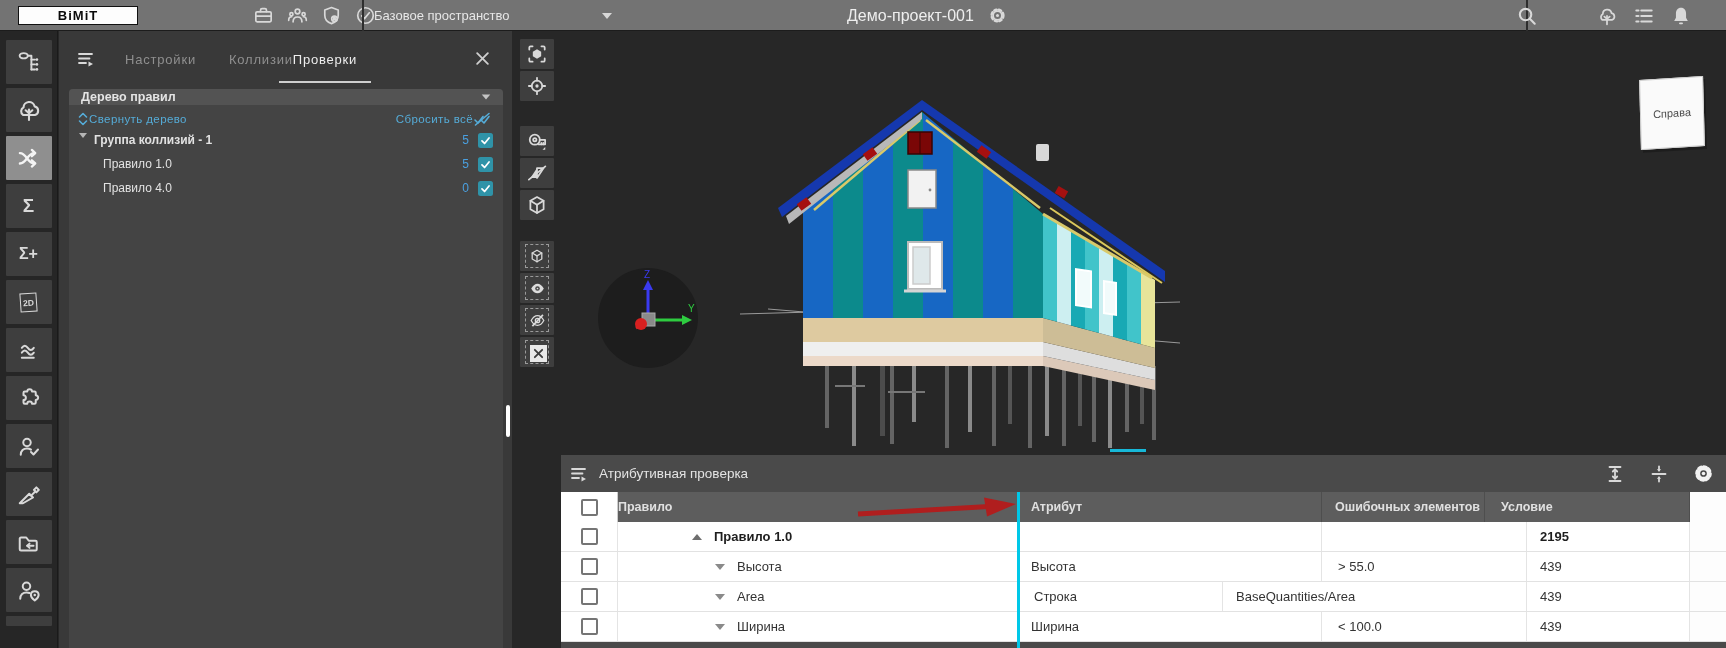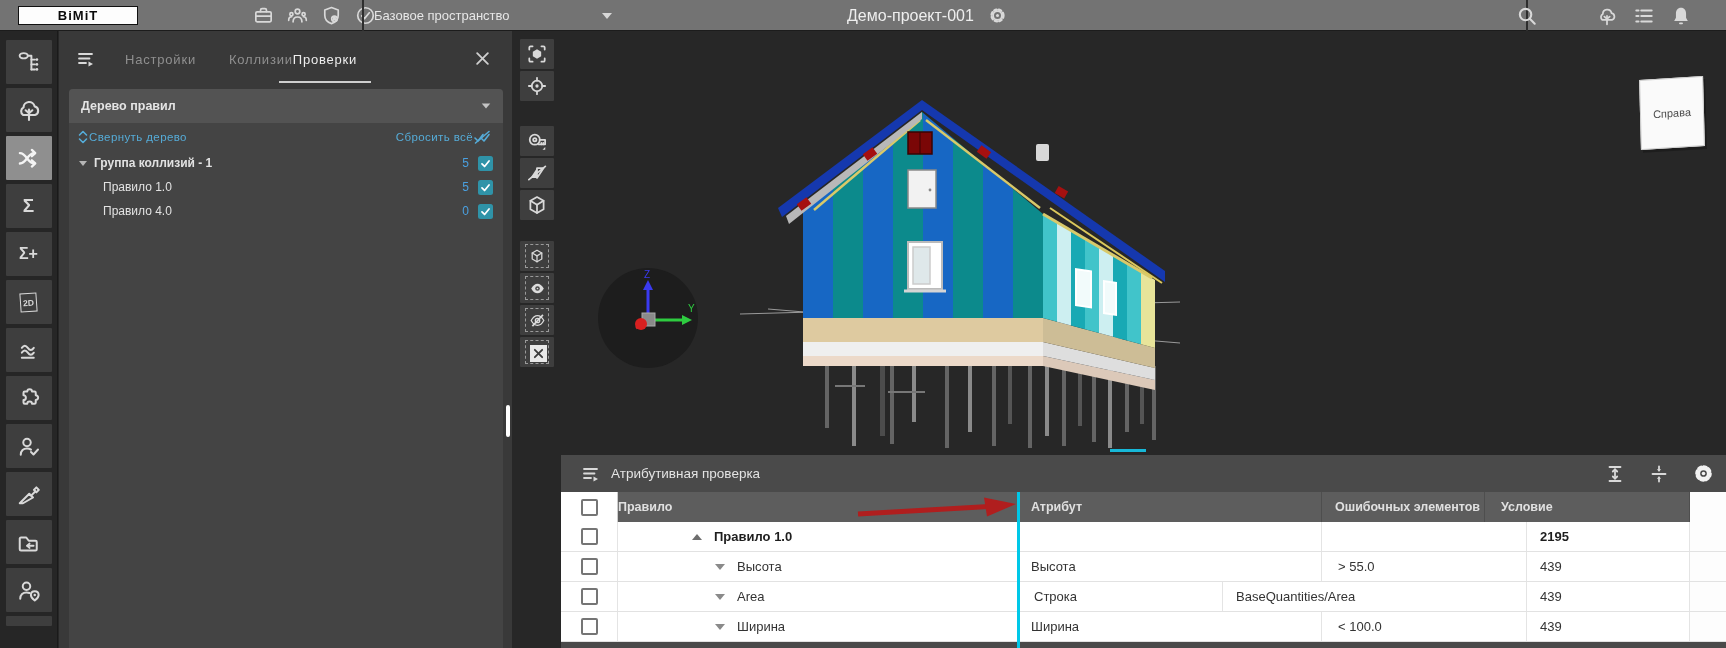--- a/index.html
+++ b/index.html
@@ -35,26 +35,26 @@
 
 .checks{position:absolute;left:59px;top:31px;width:453px;height:617px;background:#393939}
 .tabs-row{position:relative;height:56px;display:flex;align-items:center}
 .ham{margin-left:17px;cursor:pointer}
 .tab{font-size:13px;letter-spacing:.8px;color:#8f8f8f;cursor:pointer;position:relative;height:56px;display:flex;align-items:center}
 .tab.t1{margin-left:29px}.tab.t2{margin-left:33px}.tab.t3{}
 .tab.active{color:#ededed}
 .tab.active::after{content:"";position:absolute;left:-14px;right:-14px;bottom:4px;height:2px;background:#cfcfcf}
 .close-x{position:absolute;right:22px;top:20px;cursor:pointer}
 .panel-inner{position:absolute;left:10px;top:58px;width:434px;bottom:0;background:#444444;border-radius:4px 4px 0 0}
-.tree-bar{height:34px;background:#535353;border-radius:4px 4px 0 0;display:flex;align-items:center;justify-content:space-between;padding:0 12px;cursor:pointer}
+.tree-bar{height:16px;background:#535353;border-radius:4px 4px 0 0;display:flex;align-items:center;justify-content:space-between;padding:0 12px;cursor:pointer}
 .tree-bar .tb-title{font-size:12.5px;font-weight:bold;color:#e4e4e4}
 .tree-bar .caret-down{border-top-color:#c4c4c4;transform:scale(.85)}
 .tree-toolbar{height:28px;display:flex;align-items:center;justify-content:space-between;padding:0 12px 0 8px}
 .link-cyan{color:#55acd8;font-size:11.5px;letter-spacing:.4px;cursor:pointer;display:flex;align-items:center;}
-.tree-row{height:24px;display:flex;align-items:center;padding:0 10px 0 8px;cursor:pointer}
+.tree-row{height:24px;display:flex;padding:0 10px 0 8px;cursor:pointer}
 .tree-row .lbl{font-size:12px;color:#e2e2e2}
 .tree-row .lbl.b{font-weight:bold}
 .tree-row .indent1{margin-left:26px}
 .tree-row .spacer{flex:1}
 .tree-row .cnt{color:#4aa0e0;font-size:12px;min-width:14px;text-align:right;margin-right:9px}
 .car-down-sm{width:0;height:0;border-left:4.5px solid transparent;border-right:4.5px solid transparent;border-top:5.5px solid #b5b5b5;margin:0 7px 0 2px}
 .cb-teal{width:15px;height:15px;background:#2f93a8;border-radius:2.5px;display:flex;align-items:center;justify-content:center;cursor:pointer}
 .scroll-thumb{position:absolute;right:2px;top:374px;width:4px;height:32px;background:#fff;border-radius:2px;cursor:pointer}
 
 
@@ -66,21 +66,21 @@
 
 
 .viewport{position:absolute;left:512px;top:31px;width:1214px;height:617px;background:#272727;overflow:hidden}
 .gizmo{position:absolute;left:86px;top:237px;width:100px;height:100px;border-radius:50%;background:#1d1d1d;cursor:pointer}
 .viewcube{position:absolute;left:1128px;top:47px;width:64px;height:70px;background:#fafafa;border:1px solid #cfcfcf;display:flex;align-items:center;justify-content:center;transform:rotate(-1.5deg) skewY(-2deg);cursor:pointer;box-shadow:2px 3px 0 rgba(0,0,0,.25)}
 .viewcube span{color:#4c4c4c;font-size:11px}
 .resize-dash{position:absolute;left:598px;top:418px;width:36px;height:3px;background:#17b8d8;cursor:pointer}
 
 
 .bpanel{position:absolute;left:561px;top:455px;width:1165px;height:193px;background:#4a4a4a;z-index:10}
-.bp-title{height:37px;display:flex;align-items:center;padding:0 12px 0 20px}
+.bp-title{height:37px;display:flex;align-items:center;padding:0 12px 0 8px}
 .bp-title .t{font-size:13.5px;color:#e3e3e3;margin-left:10px}
 .bp-title .sp{flex:1}
 .bp-title .bpi{width:22px;height:22px;margin-left:22px;cursor:pointer;display:flex;align-items:center;justify-content:center}
 .bp-header{height:30px;background:#5d5d5d;display:flex;position:relative}
 .hc{display:flex;align-items:center;font-size:12.5px;font-weight:bold;color:#e0e0e0;border-right:1px solid #4e4e4e;cursor:pointer}
 .hc.cbcol{width:57px;background:#fff;justify-content:center;border-right:1px solid #ccc}
 .hc.c1{width:400px;}
 .hc.c2{width:304px;padding-left:13px}
 .hc.c3{width:205px;padding-left:16px}
 .hc.c4{width:163px;padding-left:13px}

